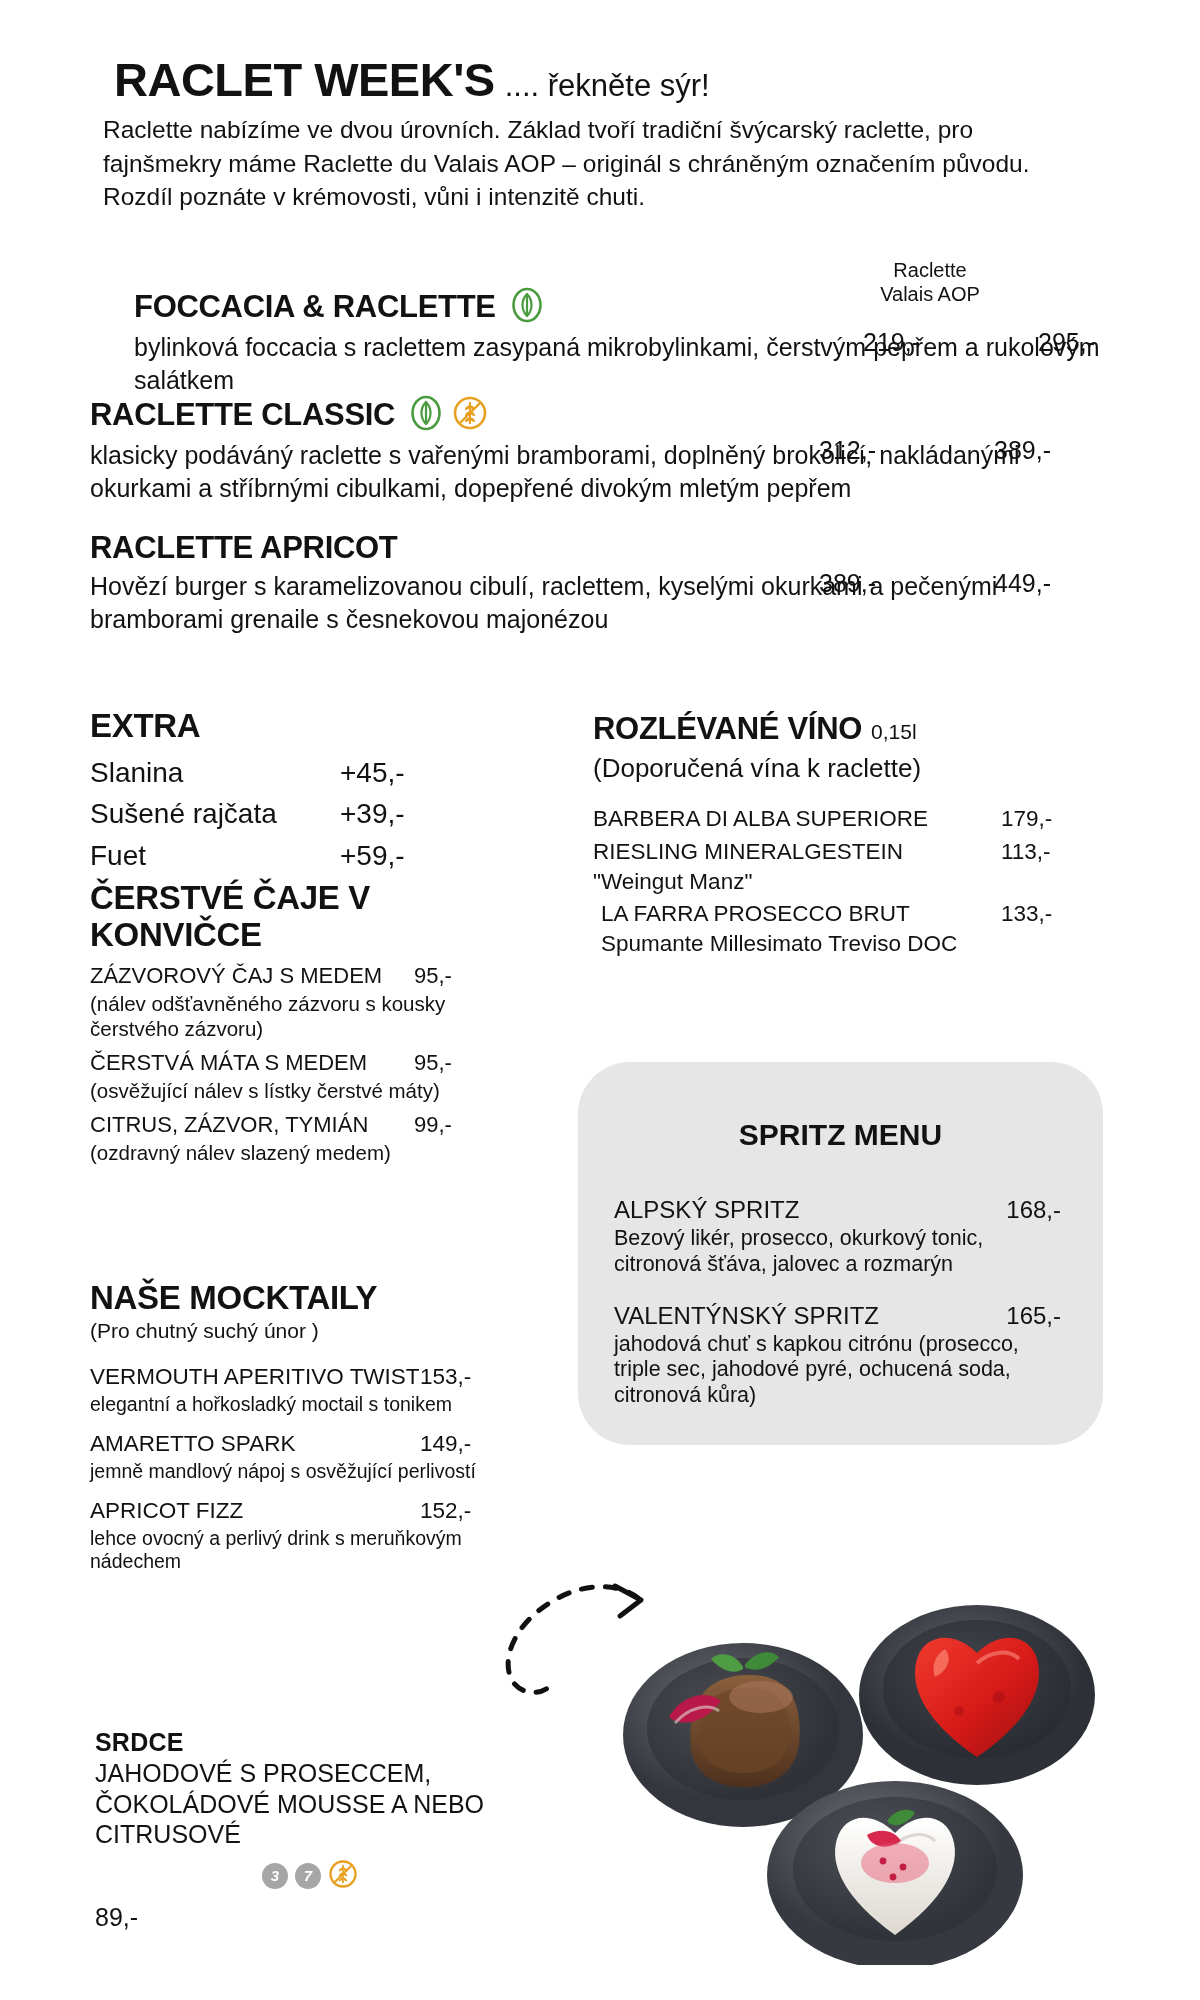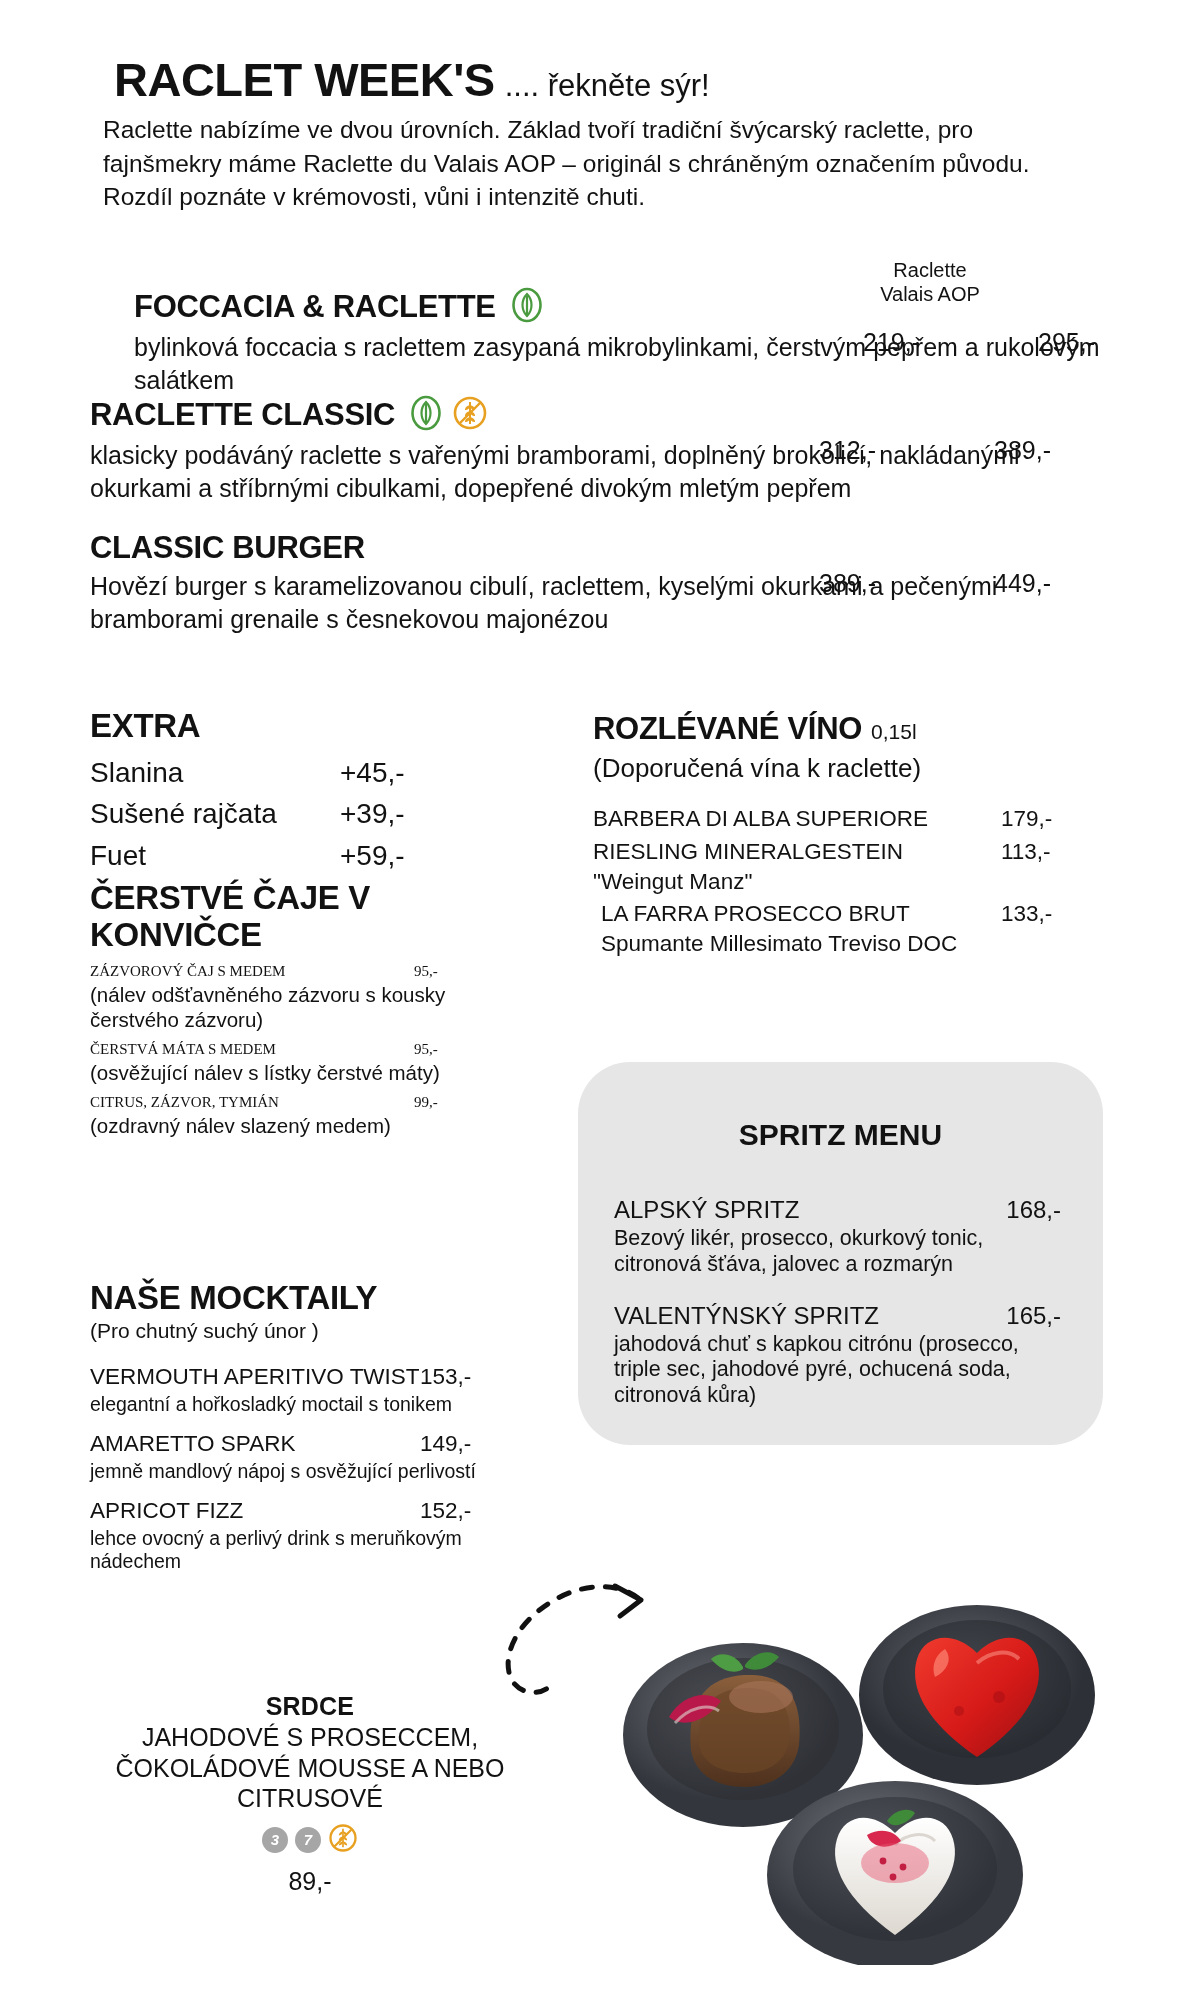--- a/index.html
+++ b/index.html
@@ -65,21 +65,21 @@
   .extra-row {
     display: flex; font-size: 28px; line-height: 1.48;
   }
   .extra-row .nm { flex: 1; }
   .extra-row .pr { width: 120px; }
 
   
   .teas { position: absolute; left: 90px; top: 880px; width: 400px; }
   .tea-list { margin-top: 8px; }
   .tea-item { margin-bottom: 8px; }
-  .tea-top { display: flex; font-size: 15px; line-height: 1.28; font-family: Liberation Serif, serif; }
+  .tea-top { display: flex; font-size: 22px; line-height: 1.28; }
   .tea-top .nm { flex: 1; }
   .tea-top .pr { width: 76px; text-align: left; }
   .tea-note { font-size: 20.5px; line-height: 1.22; margin-top: 1px; }
 
   
   .mock { position: absolute; left: 90px; top: 1280px; width: 400px; }
   .mock-note { font-size: 21px; margin-top: 2px; }
   .mock-list { margin-top: 20px; }
   .mock-item { margin-bottom: 14px; }
   .mock-top { display: flex; font-size: 22.5px; line-height: 1.25; }
@@ -112,21 +112,21 @@
   }
   .spritz-list { margin-top: 44px; }
   .spritz-item { margin-bottom: 24px; }
   .spritz-top { display: flex; font-size: 24px; align-items: baseline; }
   .spritz-top .nm { flex: 1; }
   .spritz-top .pr { width: 80px; text-align: right; padding-right: 6px; }
   .spritz-desc { font-size: 21.5px; line-height: 1.2; margin-top: 2px; }
 
   
   .dessert {
-    position: absolute; left: 95px; top: 1692px; width: 430px; text-align: center;
+    position: absolute; left: 95px; top: 1728px; width: 430px; 
   }
   .dessert-title { font-size: 25px; font-weight: 700; letter-spacing: 0.2px; }
   .dessert-desc { font-size: 25px; line-height: 1.22; margin-top: 1px; }
   .dessert-badges {
     display: flex; justify-content: center; align-items: center;
     gap: 7px; margin-top: 9px;
   }
   .badge-num {
     width: 26px; height: 26px; border-radius: 50%;
     background: #a6a6a6; color: #fff;
@@ -207,21 +207,21 @@
       <span class="dish-prices">
         <span class="p">312,-</span>
         <span class="p">389,-</span>
       </span>
     </div>
     <div class="dish-desc">klasicky podáváný raclette s vařenými bramborami, doplněný brokolicí, nakládanými okurkami a stříbrnými cibulkami, dopepřené divokým mletým pepřem</div>
   </div>
 
   <div class="dish" style="top:530px;">
     <div class="dish-row">
-      <span class="dish-name">CLASSIC BURGER</span>
+      <span class="dish-name">RACLETTE APRICOT</span>
       <span class="dish-prices">
         <span class="p">389,-</span>
         <span class="p">449,-</span>
       </span>
     </div>
     <div class="dish-desc">Hovězí burger s karamelizovanou cibulí, raclettem, kyselými okurkami a pečenými bramborami grenaile s česnekovou majonézou</div>
   </div>
 
   <div class="extra">
     <div class="sec-head sec-head-lg">EXTRA</div>

